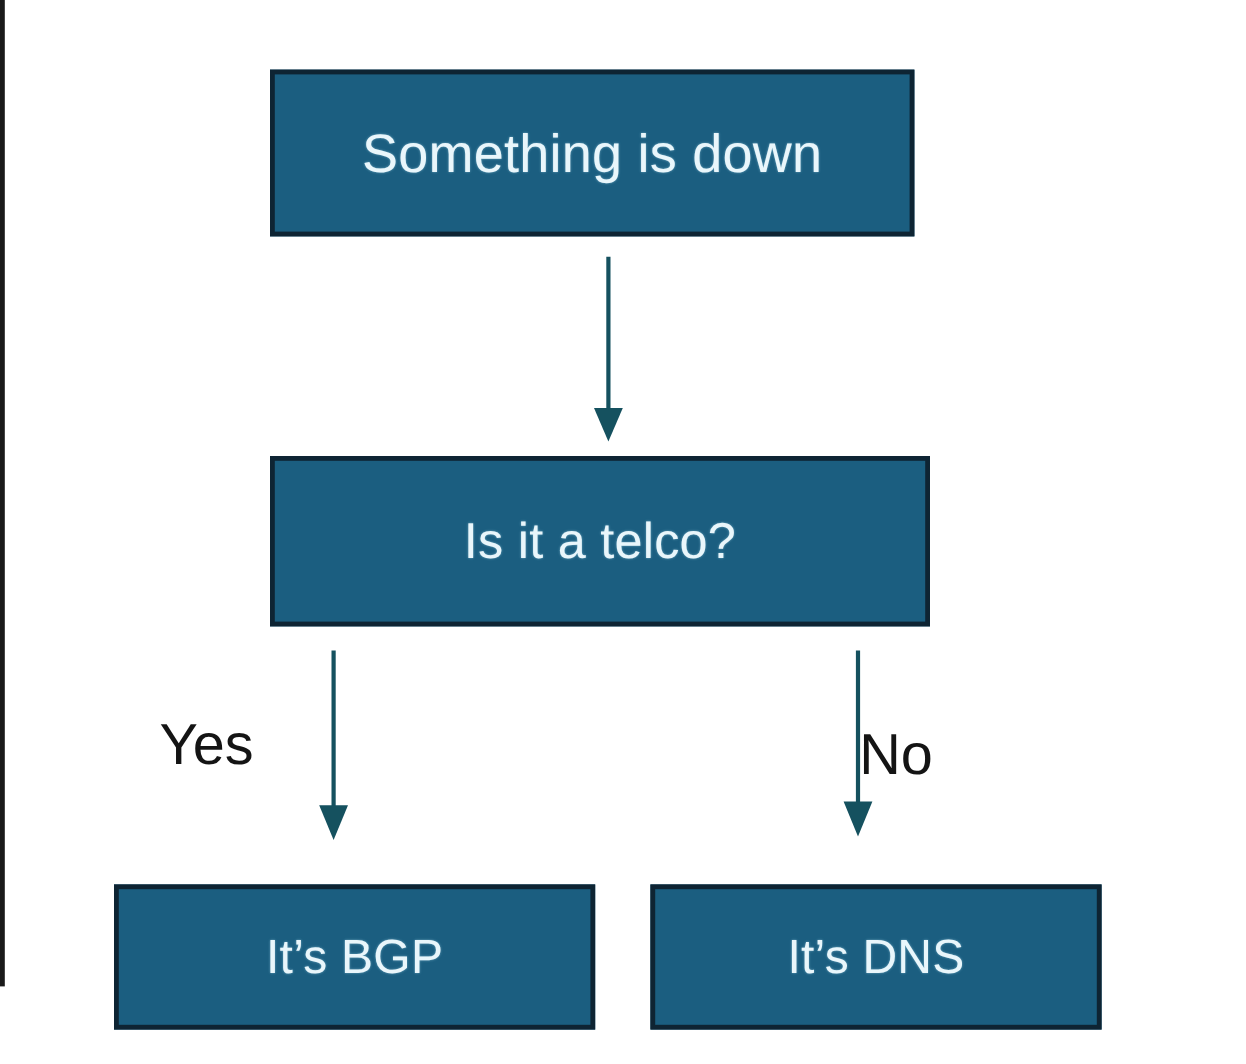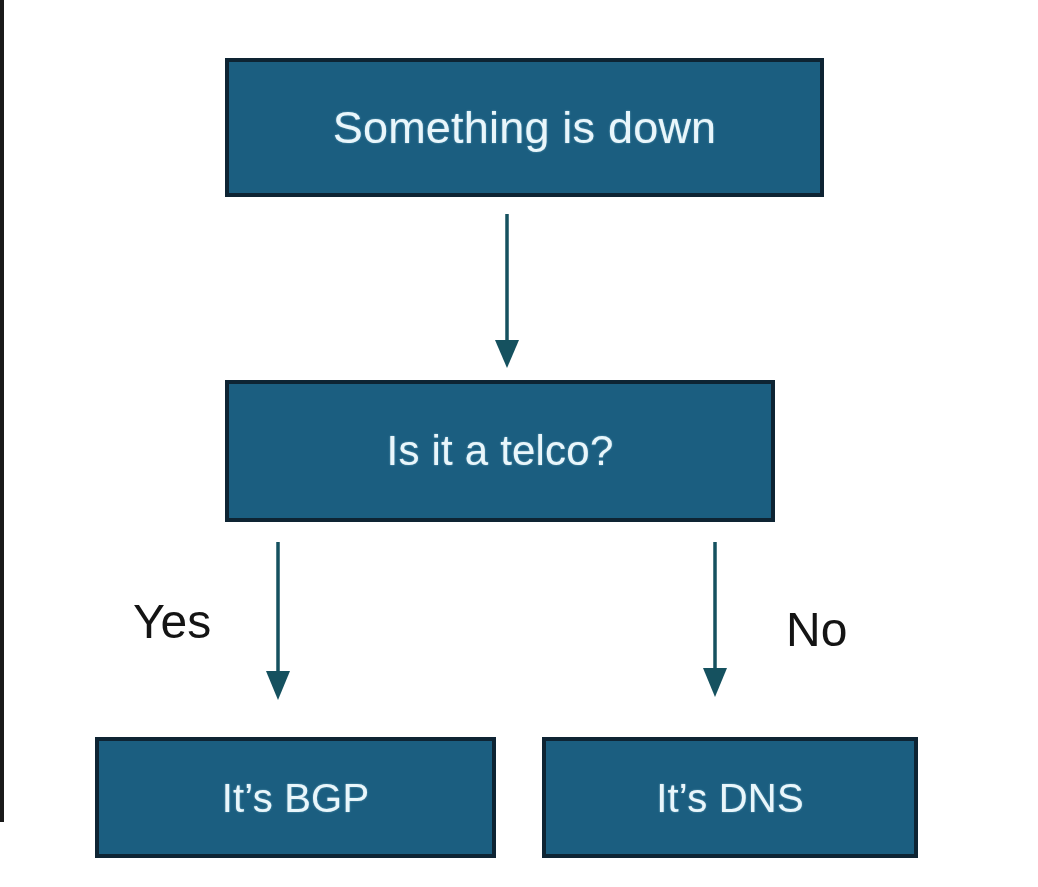--- a/index.html
+++ b/index.html
@@ -33,21 +33,21 @@
     display: flex;
     align-items: center;
     justify-content: center;
     color: #e9f6fb;
     text-align: center;
     letter-spacing: 0.2px;
     line-height: 1.1;
     text-shadow: 0 0 2px rgba(190, 235, 250, 0.55);
   }
   
-  #node-start  { left: 225px; top: 58px;  width: 599px; height: 139px; font-size: 45px; }
+  #node-start  { left: 225px; top: 58px;  width: 537px; height: 139px; font-size: 45px; }
   #node-decide { left: 225px; top: 380px; width: 550px; height: 142px; font-size: 42px; }
   #node-bgp    { left: 95px;  top: 737px; width: 401px; height: 121px; font-size: 40px; }
   #node-dns    { left: 542px; top: 737px; width: 376px; height: 121px; font-size: 40px; }
 
   .arrow {
     position: absolute;
     overflow: visible;
   }
   .arrow-line {
     stroke: #15515f;
@@ -58,21 +58,21 @@
     fill: #15515f;
   }
   .edge-label {
     position: absolute;
     color: #141414;
     font-size: 48px;
     line-height: 1;
     white-space: nowrap;
   }
   #label-yes { left: 133px; top: 598px; }
-  #label-no  { left: 786px; top: 606px; }
+  #label-no  { left: 716px; top: 606px; }
 </style>
 </head>
 <body>
 
 <div id="canvas">
 
   <div class="edge-strip"></div>
 
   <div class="node" id="node-start">
     <span>Something is down</span>

